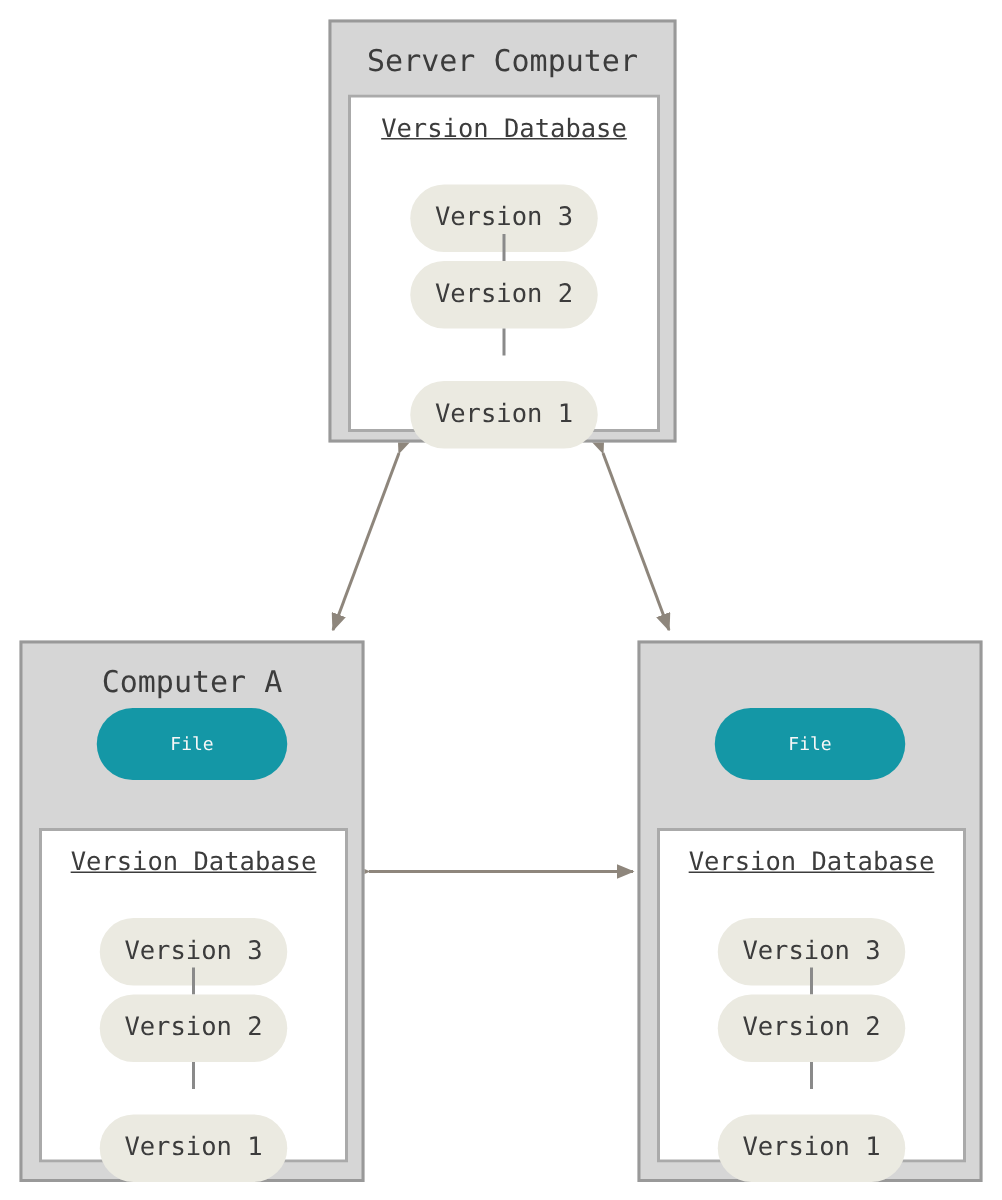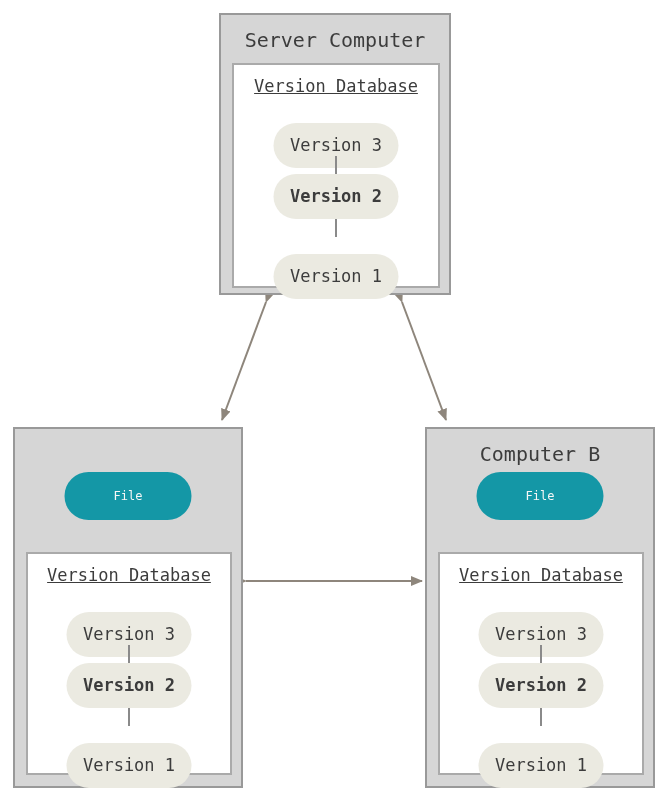--- a/index.html
+++ b/index.html
@@ -84,21 +84,21 @@
     transform: translateX(-50%);
     width: 125px; height: 45px;
     background: var(--pill_fill);
     border-radius: 22.5px;
     font-size: 17px; line-height: 45px;
     text-align: center;
     color: var(--text);
     white-space: pre;
   }
   .pill-1 { top: 46px; margin-top: 12px; }
-  .pill-2 { top: 109px; font-weight: bold; }
+  .pill-2 { top: 109px; }
   .pill-3 { top: 189px; }
 
   .version-link {
     position: absolute; left: 50%;
     transform: translateX(-50%);
     width: 2px; height: 18px;
     background: var(--link);
   }
   .link-1 { top: 91px; }
   .link-2 { top: 154px; }
@@ -127,33 +127,33 @@
       <div class="db-label">Version Database</div>
       <div class="version-pill pill-1">Version 3</div>
       <div class="version-link link-1"></div>
       <div class="version-pill pill-2">Version 2</div>
       <div class="version-link link-2"></div>
       <div class="version-pill pill-3">Version 1</div>
     </div>
   </section>
 
   <section class="machine machine-a">
+    <h2 class="machine-title">Computer A</h2>
     <div class="file-pill">File</div>
     <div class="db db-computer">
       <div class="db-label">Version Database</div>
       <div class="version-pill pill-1">Version 3</div>
       <div class="version-link link-1"></div>
       <div class="version-pill pill-2">Version 2</div>
       <div class="version-link link-2"></div>
       <div class="version-pill pill-3">Version 1</div>
     </div>
   </section>
 
   <section class="machine machine-b">
-    <h2 class="machine-title">Computer B</h2>
     <div class="file-pill">File</div>
     <div class="db db-computer">
       <div class="db-label">Version Database</div>
       <div class="version-pill pill-1">Version 3</div>
       <div class="version-link link-1"></div>
       <div class="version-pill pill-2">Version 2</div>
       <div class="version-link link-2"></div>
       <div class="version-pill pill-3">Version 1</div>
     </div>
   </section>

